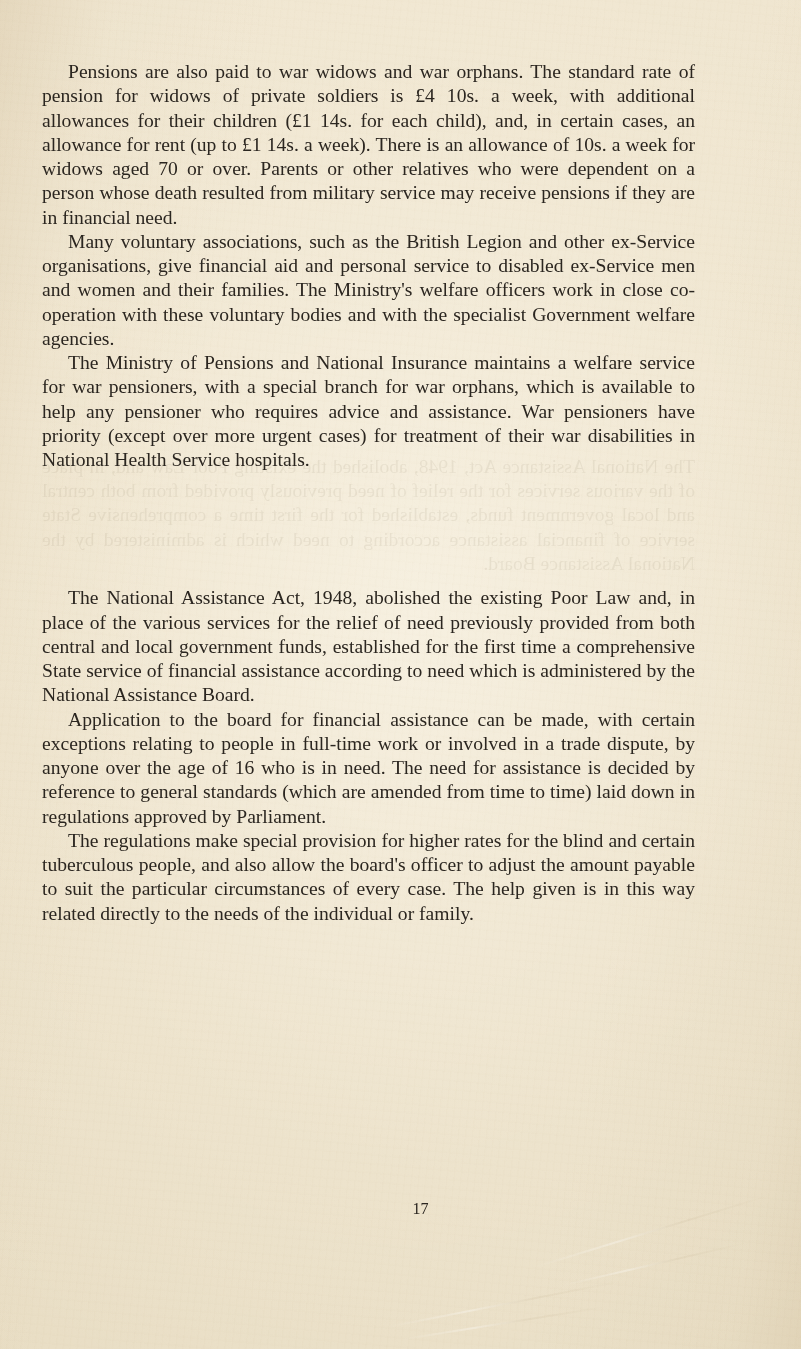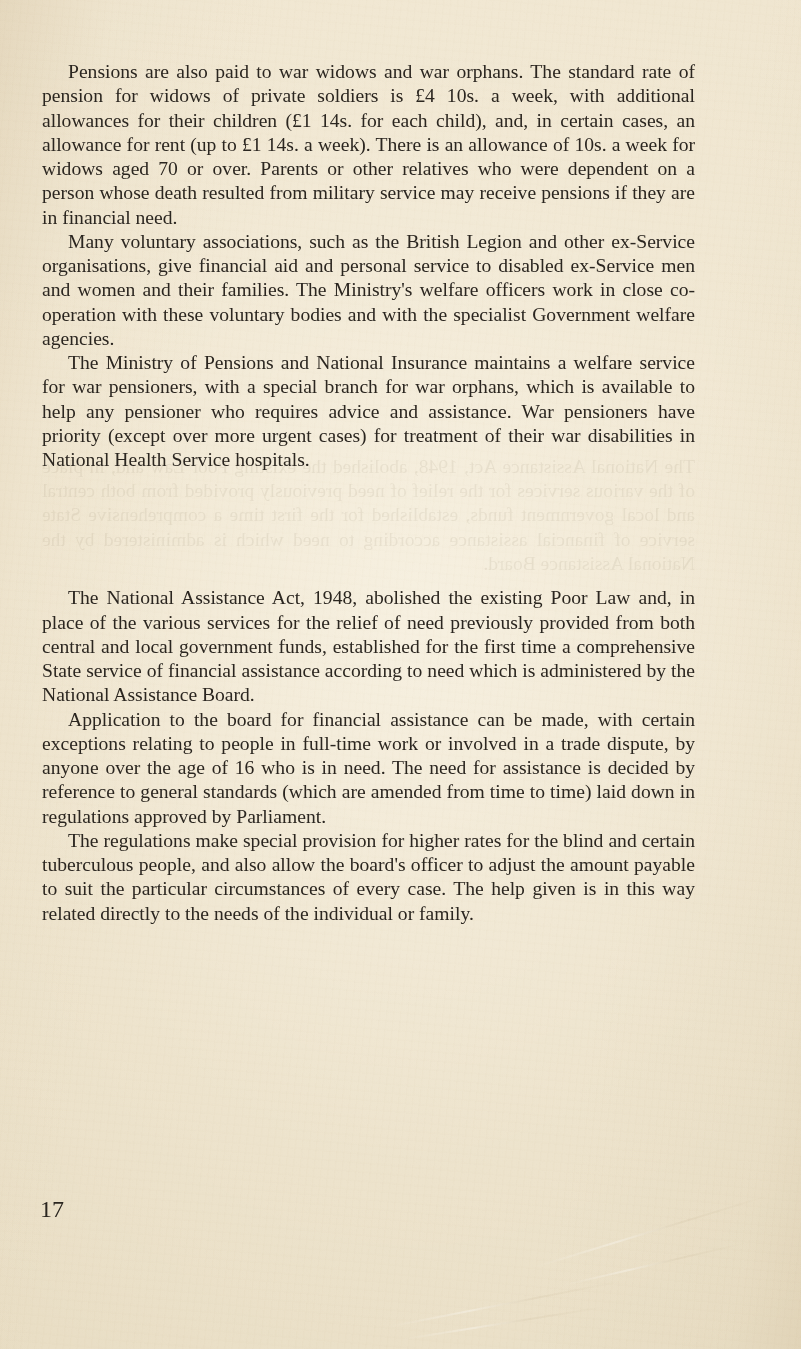--- a/index.html
+++ b/index.html
@@ -99,21 +99,22 @@
   }
 
   .gap-before-heading { height: 70px; }
   .gap-after-heading  { height: 44px; }
 
   .page-number {
     position: absolute;
     left: 0;
     right: 0;
     top: 1198px;
-    font-size: 24px;
+    text-align: center;
+    font-size: 16px;
     line-height: 22px;
     color: #2b2620;
     padding-left: 40px;
   }
 </style>
 </head>
 <body>
 
 <div class="page">
 

